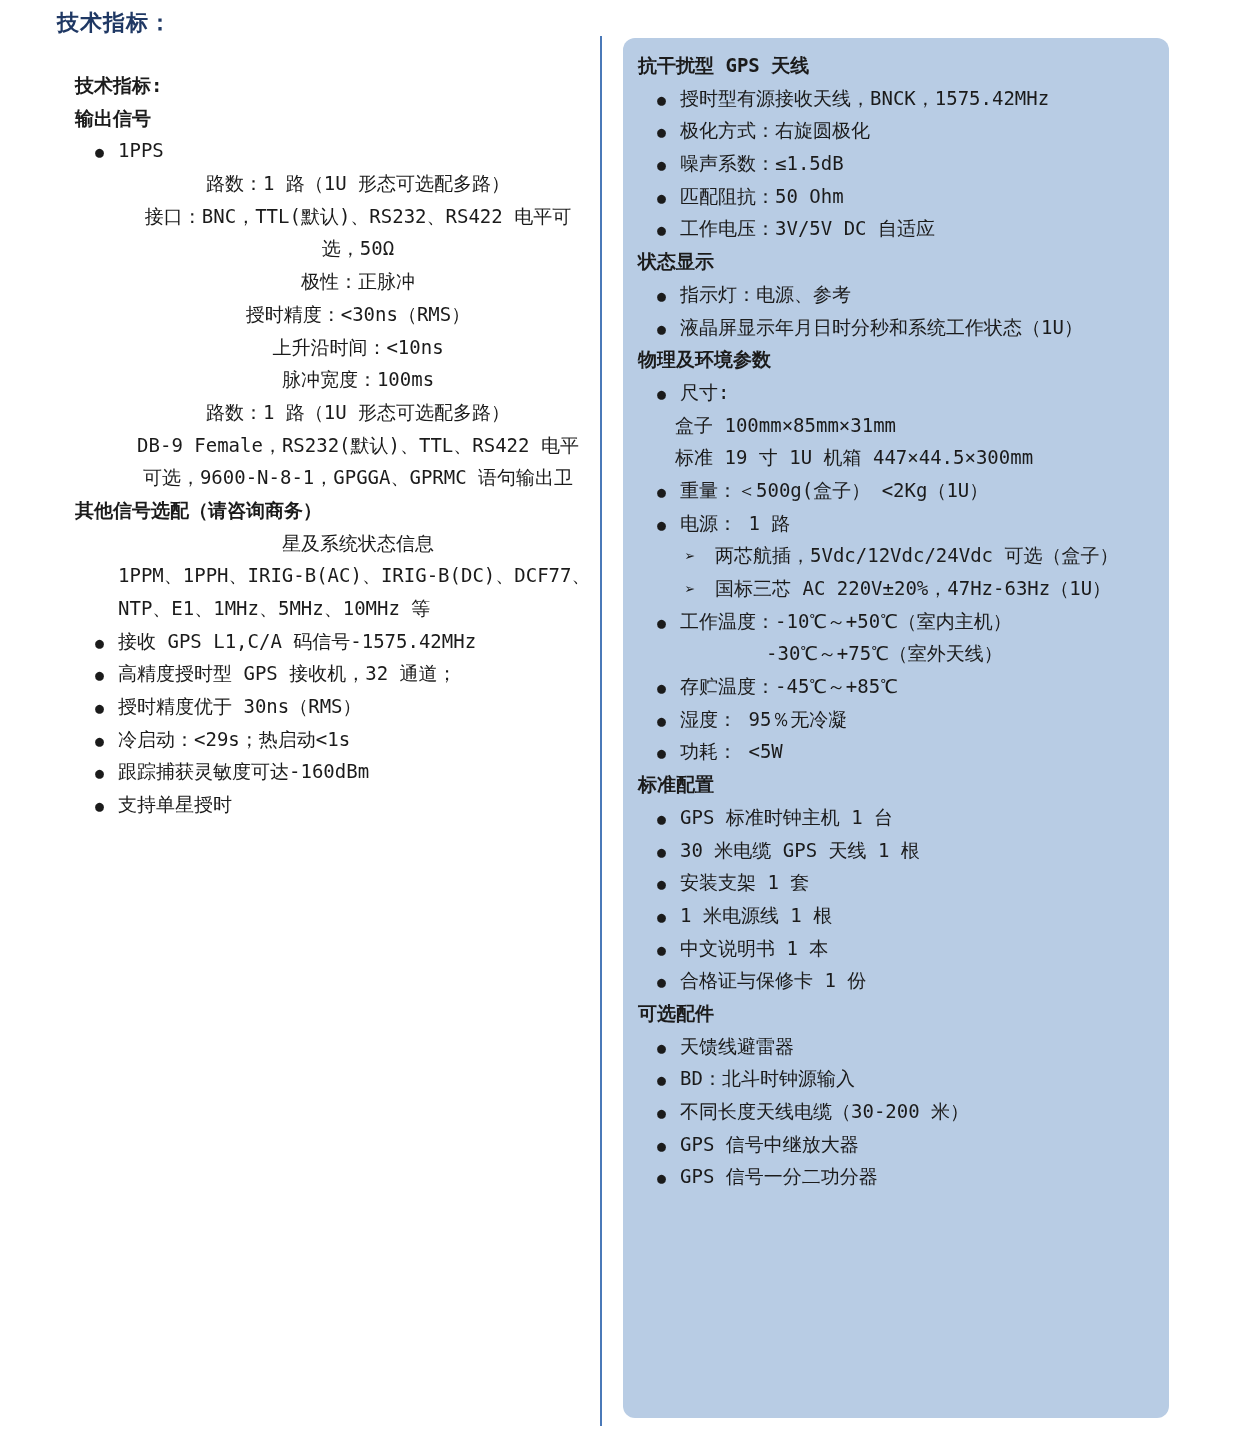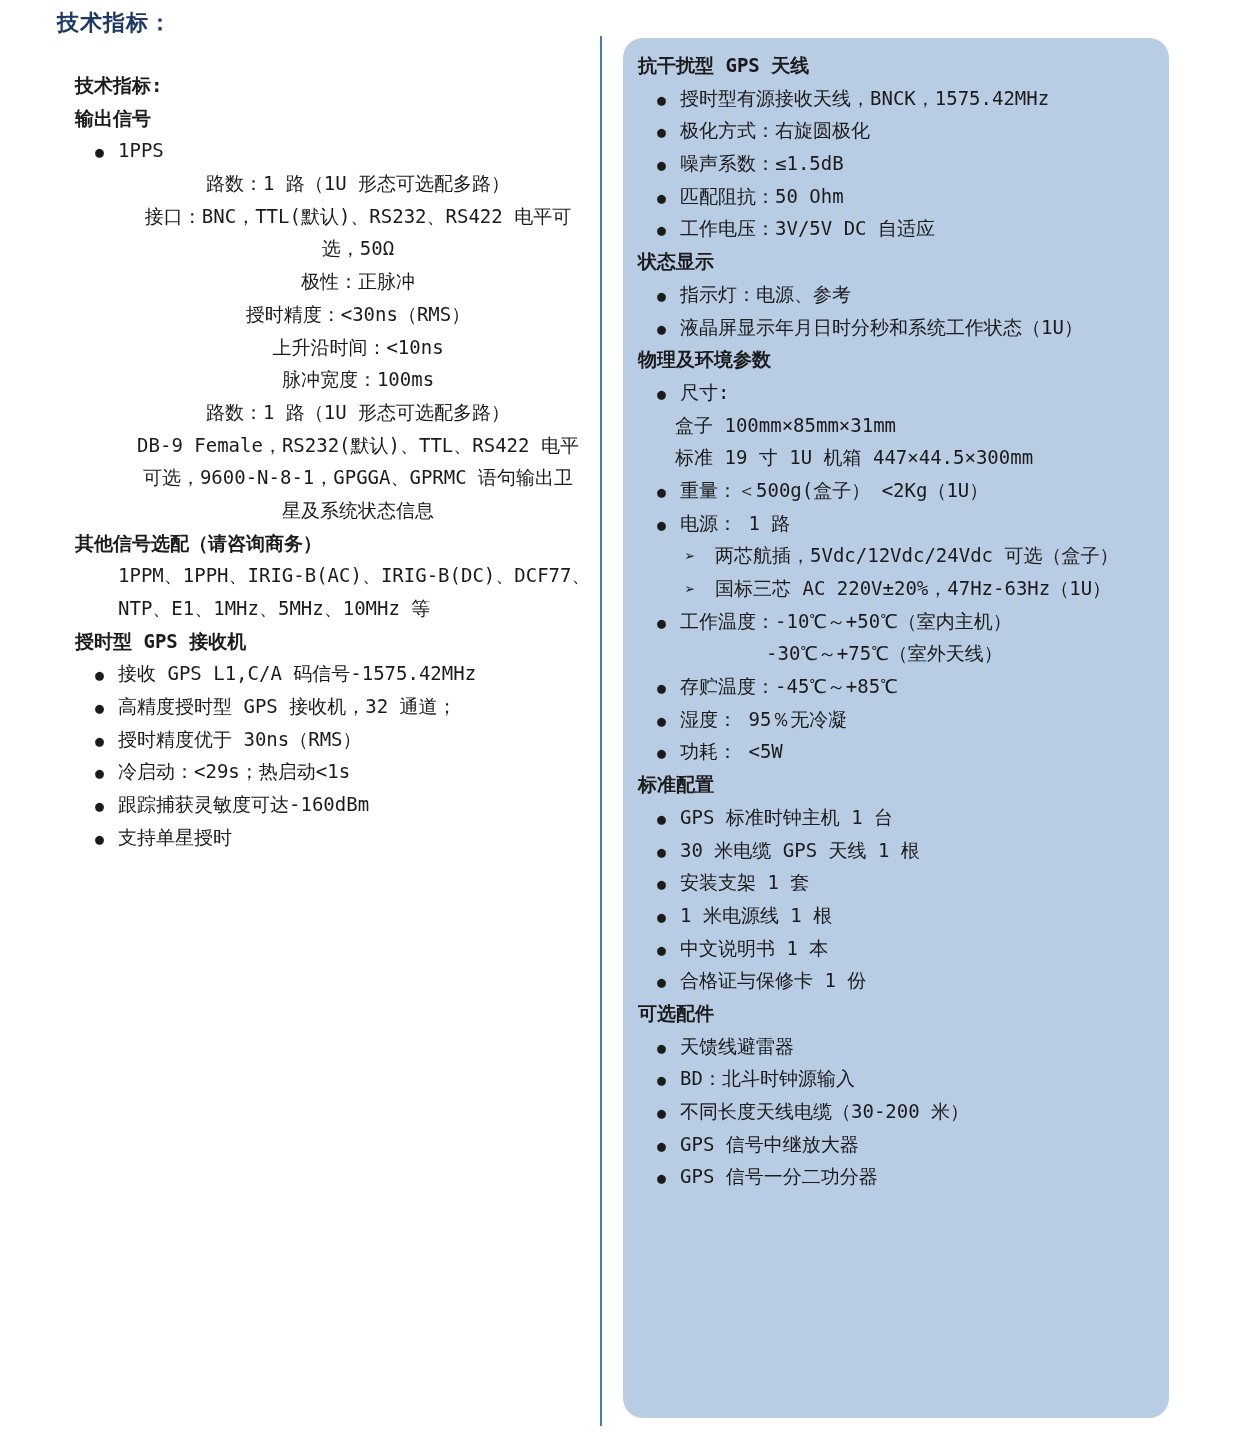--- a/index.html
+++ b/index.html
@@ -29,21 +29,21 @@
     width:2px;height:1390px;
     background:var(--divider);
   }
   .col-left{
     position:absolute;left:70px;top:69px;width:528px;
   }
   .panel{
     position:absolute;left:623px;top:38px;
     width:546px;height:1380px;
     background:var(--panel-bg);
-    border-radius:20px;
+    border-radius:12px;
     box-sizing:border-box;
     padding:11px 12px 0 15px;
   }
   .line{
     height:32.7px;line-height:32.7px;
     font-size:19px;white-space:pre;
   }
   .line .txt{white-space:pre;}
   .line .marker{
     display:inline-block;
@@ -78,25 +78,24 @@
       <div class="line indent"><span class="txt">路数：1 路（1U 形态可选配多路）</span></div>
       <div class="line indent"><span class="txt">接口：BNC，TTL(默认)、RS232、RS422 电平可</span></div>
       <div class="line indent"><span class="txt">选，50Ω</span></div>
       <div class="line indent"><span class="txt">极性：正脉冲</span></div>
       <div class="line indent"><span class="txt">授时精度：&lt;30ns（RMS）</span></div>
       <div class="line indent"><span class="txt">上升沿时间：&lt;10ns</span></div>
       <div class="line indent"><span class="txt">脉冲宽度：100ms</span></div>
       <div class="line indent"><span class="txt">路数：1 路（1U 形态可选配多路）</span></div>
       <div class="line indent"><span class="txt">DB-9 Female，RS232(默认)、TTL、RS422 电平</span></div>
       <div class="line indent"><span class="txt">可选，9600-N-8-1，GPGGA、GPRMC 语句输出卫</span></div>
+      <div class="line heading"><span class="txt">其他信号选配（请咨询商务）</span></div>
       <div class="line indent"><span class="txt">星及系统状态信息</span></div>
-      <div class="line heading"><span class="txt">其他信号选配（请咨询商务）</span></div>
       <div class="line indent2"><span class="txt">1PPM、1PPH、IRIG-B(AC)、IRIG-B(DC)、DCF77、</span></div>
       <div class="line indent2"><span class="txt">NTP、E1、1MHz、5MHz、10MHz 等</span></div>
-      <div class="line heading"><span class="txt">授时型 GPS 接收机</span></div>
       <div class="line bullet"><span class="marker">●</span><span class="txt">接收 GPS L1,C/A 码信号-1575.42MHz</span></div>
       <div class="line bullet"><span class="marker">●</span><span class="txt">高精度授时型 GPS 接收机，32 通道；</span></div>
       <div class="line bullet"><span class="marker">●</span><span class="txt">授时精度优于 30ns（RMS）</span></div>
       <div class="line bullet"><span class="marker">●</span><span class="txt">冷启动：&lt;29s；热启动&lt;1s</span></div>
       <div class="line bullet"><span class="marker">●</span><span class="txt">跟踪捕获灵敏度可达-160dBm</span></div>
       <div class="line bullet"><span class="marker">●</span><span class="txt">支持单星授时</span></div>
     </div>
 
   <div class="divider"></div>
 

